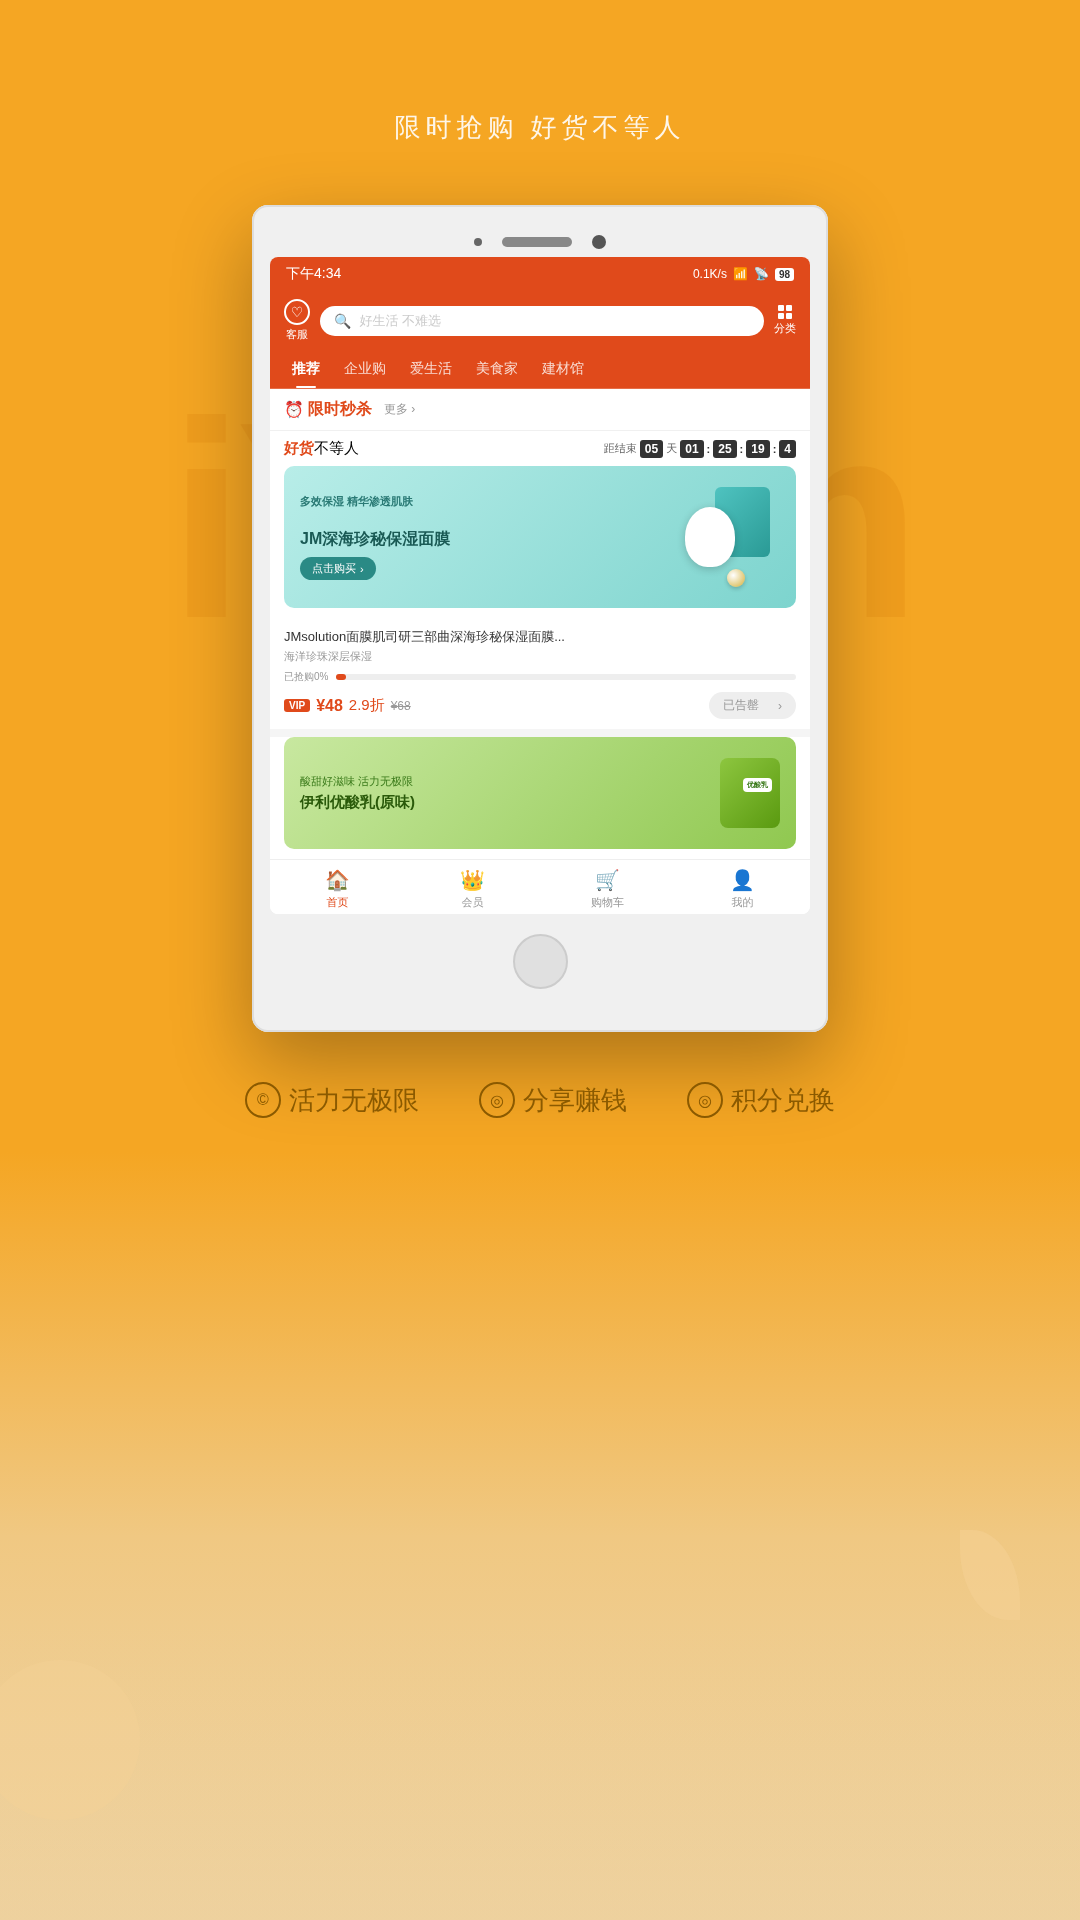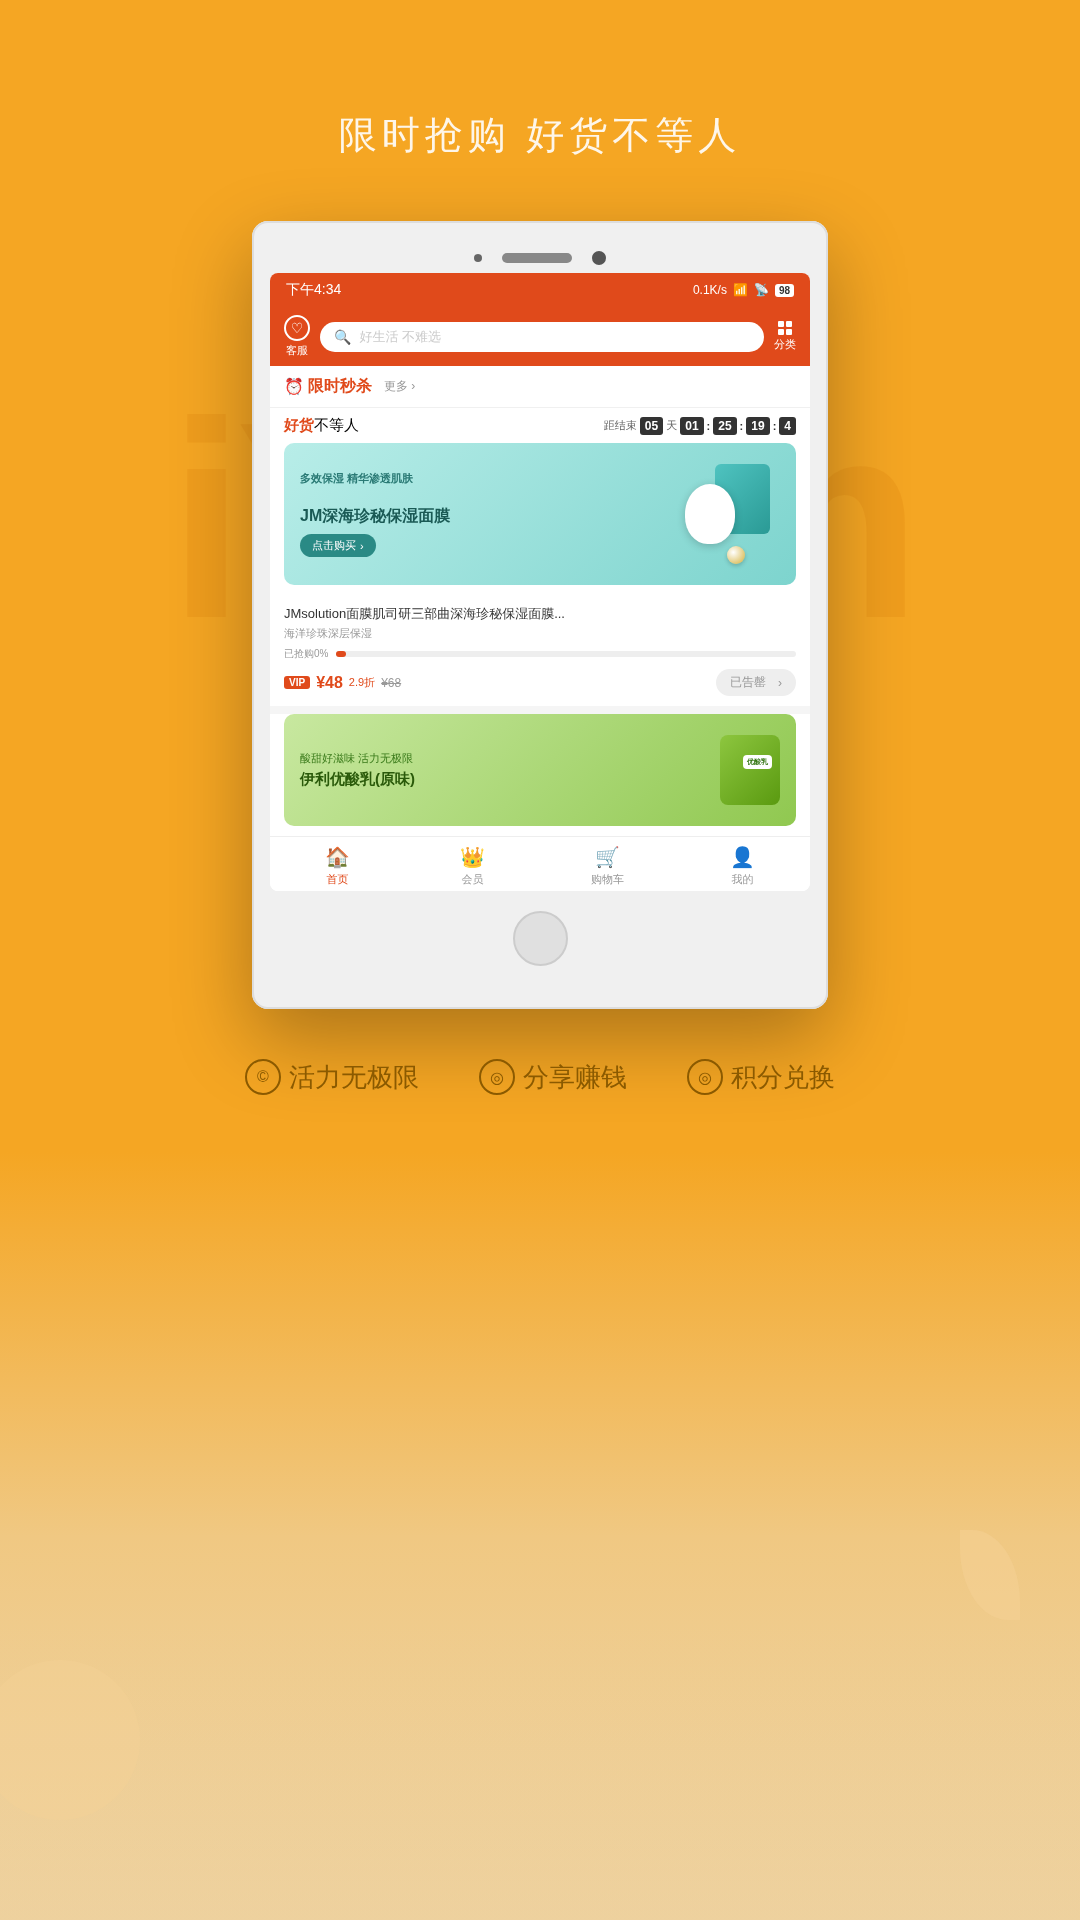--- a/index.html
+++ b/index.html
@@ -38,21 +38,21 @@
       padding-bottom: 30px;
     }
     .page-title-main {
       font-size: 90px;
       font-weight: 300;
       color: white;
       letter-spacing: 10px;
       text-shadow: 0 2px 8px rgba(0,0,0,0.1);
     }
     .page-title-sub {
-      font-size: 38px;
+      font-size: 26px;
       color: white;
       opacity: 0.9;
       margin-top: 10px;
       letter-spacing: 5px;
     }
 
     
     .phone-container {
       position: relative;
       z-index: 2;
@@ -426,36 +426,36 @@
       border-radius: 3px;
       font-weight: bold;
     }
     .price-current {
       color: #E04A1B;
       font-size: 16px;
       font-weight: bold;
     }
     .price-discount {
       color: #E04A1B;
-      font-size: 11px;
+      font-size: 15px;
     }
     .price-original {
       color: #999;
       font-size: 12px;
       text-decoration: line-through;
     }
     .sold-out-btn {
       background: #eee;
       color: #999;
       padding: 5px 14px;
       border-radius: 20px;
       font-size: 12px;
       display: flex;
       align-items: center;
-      gap: 12px;
+      gap: 19px;
     }
 
     
     .product-banner-2 {
       background: linear-gradient(135deg, #C8E8A0 0%, #90C850 100%);
       margin: 0 14px 10px;
       border-radius: 10px;
       padding: 16px;
       display: flex;
       align-items: center;
@@ -652,20 +652,37 @@
           <div class="grid-icon">
             <div class="grid-dot"></div>
             <div class="grid-dot"></div>
             <div class="grid-dot"></div>
             <div class="grid-dot"></div>
           </div>
           <span>分类</span>
         </div>
       </div>
 
+      <div class="nav-tabs">
+        <div class="nav-tab active">
+          <span>推荐</span>
+        </div>
+        <div class="nav-tab">
+          <span>企业购</span>
+        </div>
+        <div class="nav-tab">
+          <span>爱生活</span>
+        </div>
+        <div class="nav-tab">
+          <span>美食家</span>
+        </div>
+        <div class="nav-tab">
+          <span>建材馆</span>
+        </div>
+      </div>
 
       <div class="flash-sale-header">
         <div class="flash-sale-logo">
           <span class="flash-icon">⏰</span>
           <span class="flash-title">限时秒杀</span>
         </div>
         <span class="more-link">
           <span>更多</span> ›
         </span>
       </div>

